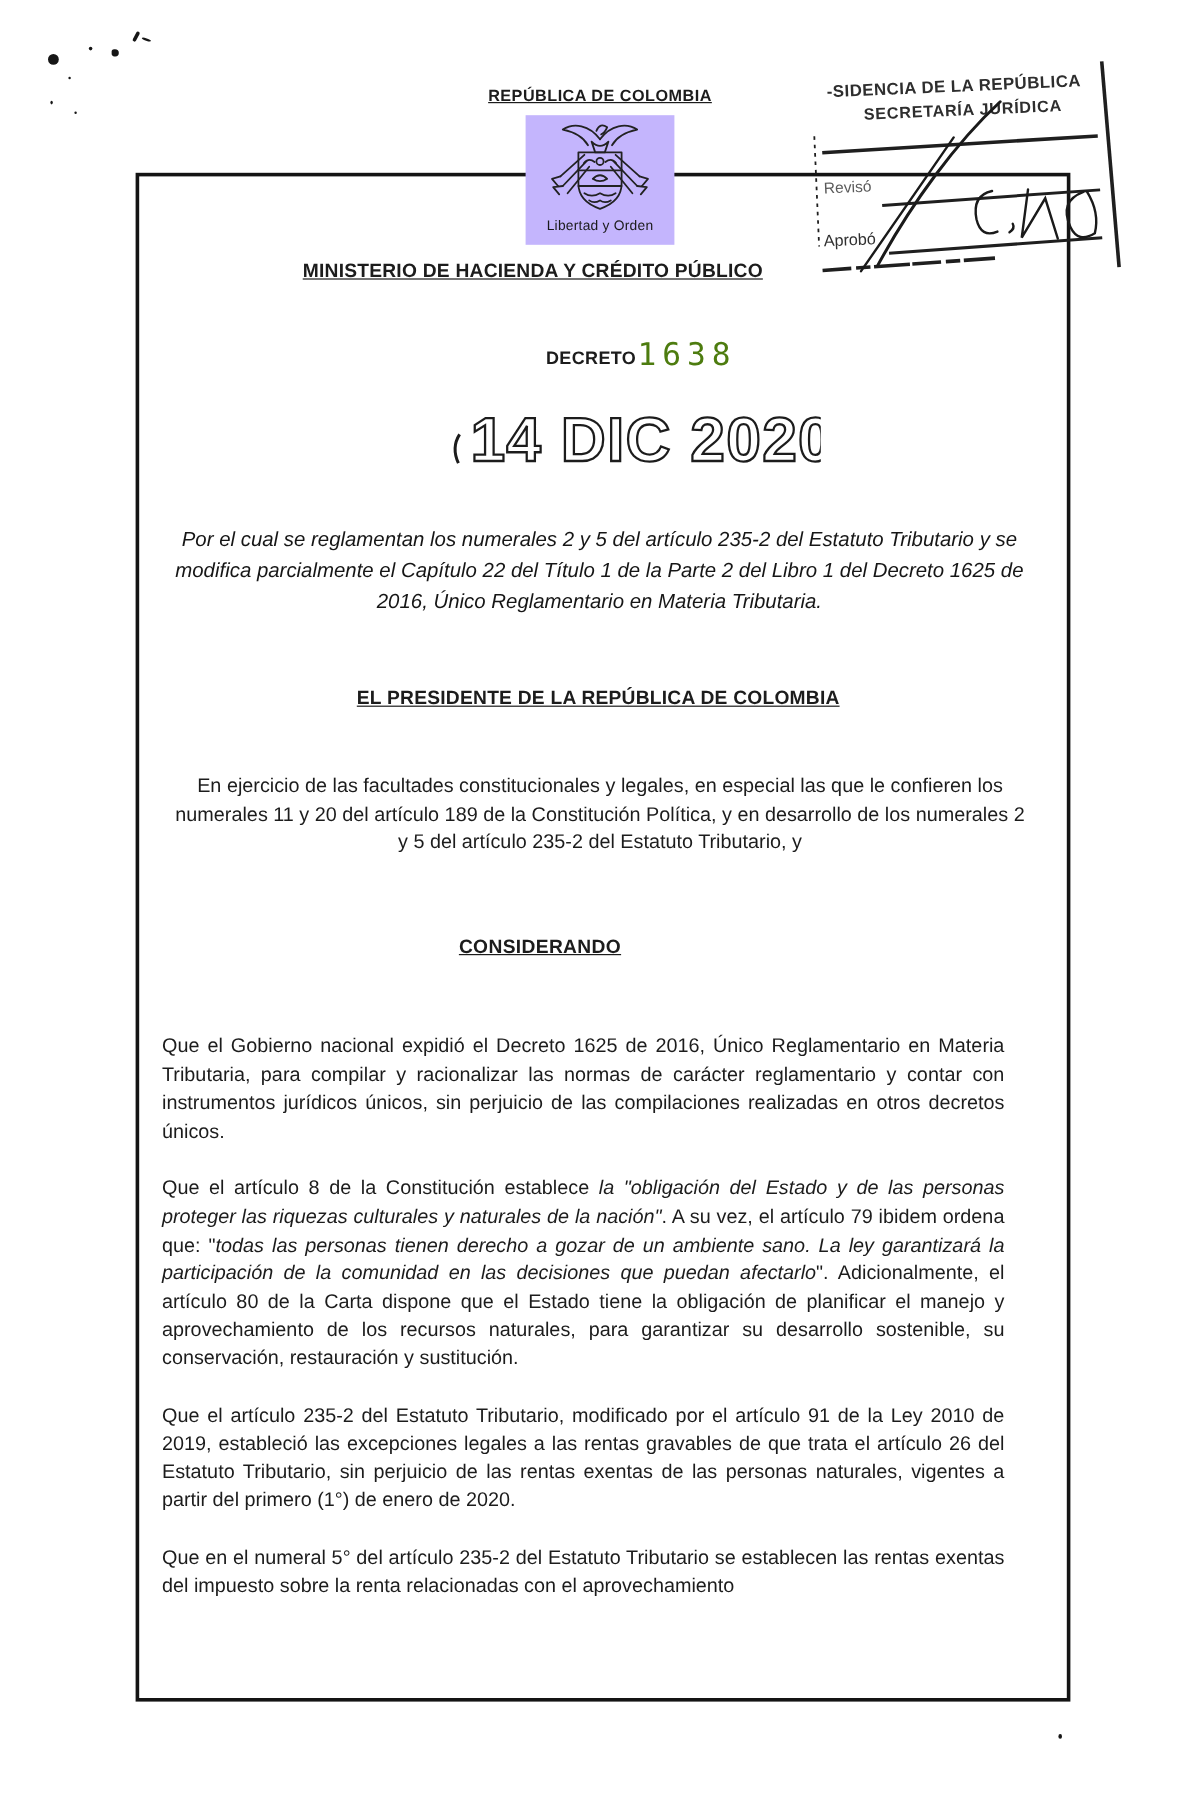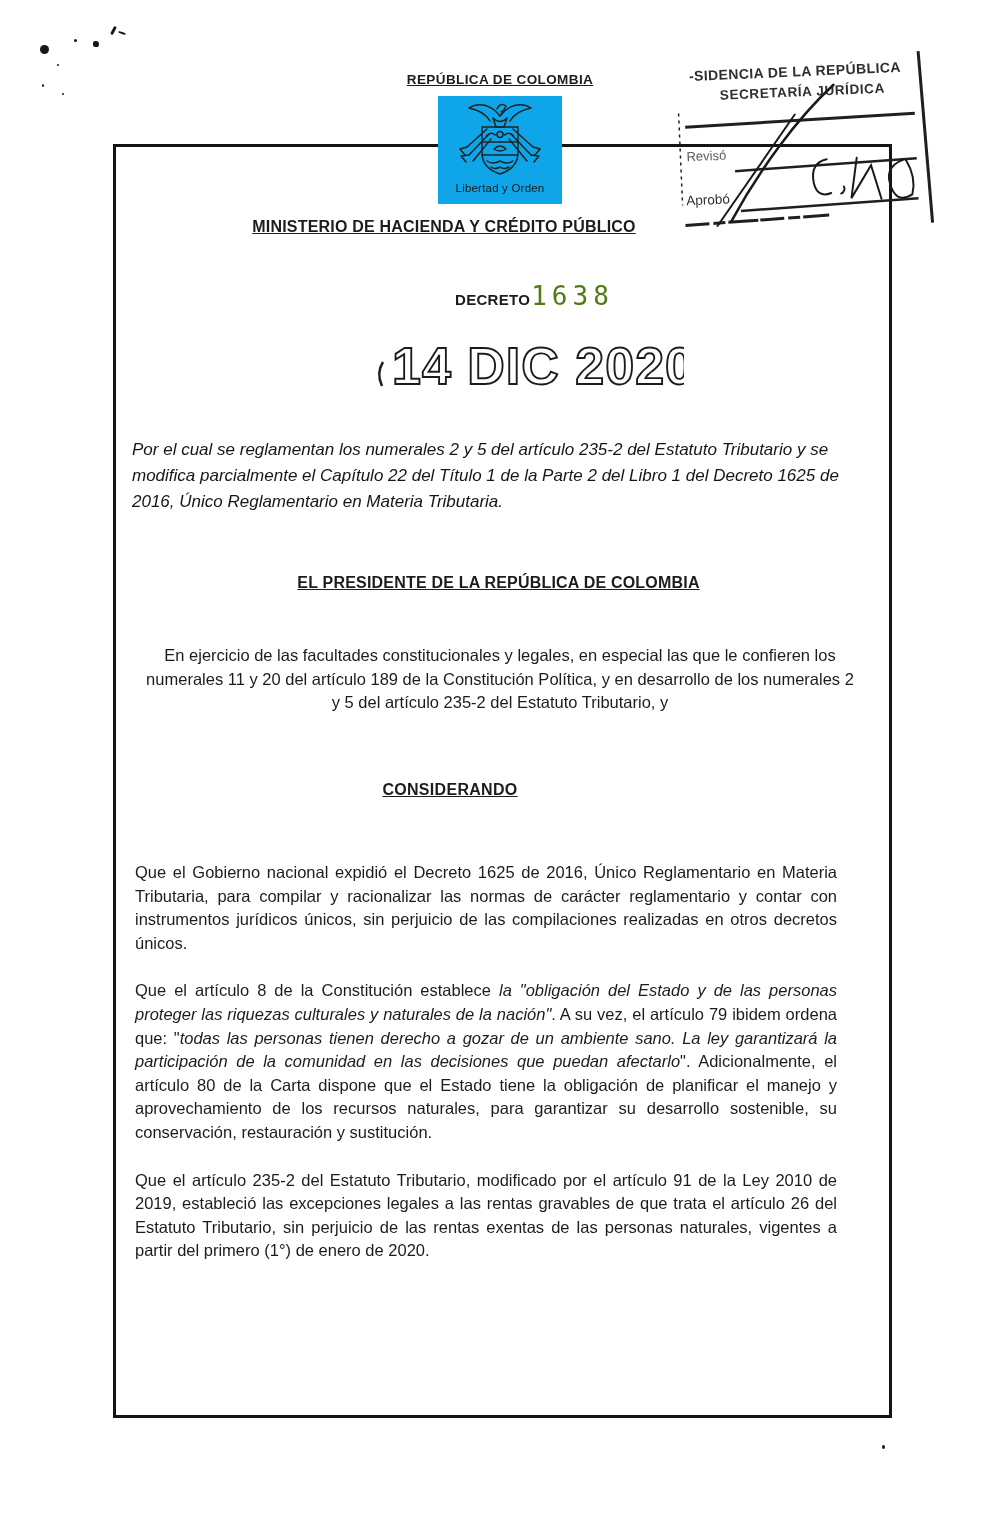--- a/index.html
+++ b/index.html
@@ -16,40 +16,40 @@
   
   .frame{
     position:absolute;left:113px;top:144px;width:779px;height:1274px;
     border:3px solid #141414;box-sizing:border-box;
   }
 
   .republic-title{
     left:0;top:72px;width:1000px;font-size:13.5px;font-weight:bold;letter-spacing:.4px;
   }
   .emblem-wrap{
-    left:438px;top:96px;width:124px;height:108px;background:#0ea5e9;z-index:5;text-align:center;
+    left:438px;top:96px;width:124px;height:108px;background:#c4b5fd;z-index:5;text-align:center;
   }
   .motto{font-size:11.5px;letter-spacing:.2px;margin-top:-4px;color:#1a1a1a;}
 
   .ministry{
     left:0;top:218px;width:888px;font-size:16px;font-weight:bold;letter-spacing:.2px;z-index:2;
   }
 
   .decree-line{left:455px;top:284px;z-index:2;white-space:nowrap;}
   .decree-label{font-size:15px;font-weight:bold;letter-spacing:.3px;vertical-align:middle;}
   .decree-number{
     font-family:"DejaVu Sans Mono", monospace;font-size:26px;letter-spacing:5px;
     color:#4d7c0f;vertical-align:middle;position:relative;top:-3px;margin-left:1px;
   }
 
   .date-stamp{left:372px;top:326px;z-index:2;}
 
   .subject{
     left:132px;top:437px;width:735px;font-style:italic;font-size:17px;line-height:26px;
-    color:#161616;
+    text-align:center;color:#161616;
   }
 
   .president-heading{left:0;top:574px;width:997px;font-size:16px;font-weight:bold;letter-spacing:.2px;}
 
   .powers{
     left:140px;top:644px;width:720px;font-size:16.5px;line-height:23.5px;text-align:center;
   }
 
   .considerando-heading{left:0;top:781px;width:900px;font-size:16px;font-weight:bold;letter-spacing:.3px;}
 
@@ -153,13 +153,14 @@
 <div class="abs president-heading center">EL PRESIDENTE DE LA REPÚBLICA DE COLOMBIA</div>
 
 <div class="abs powers">En ejercicio de las facultades constitucionales y legales, en especial las que le confieren los numerales 11 y 20 del artículo 189 de la Constitución Política, y en desarrollo de los numerales 2 y 5 del artículo 235-2 del Estatuto Tributario, y</div>
 
 <div class="abs considerando-heading center">CONSIDERANDO</div>
 
 <div class="abs body-copy">
     <p><span>Que el Gobierno nacional expidió el Decreto 1625 de 2016, Único Reglamentario en Materia Tributaria, para compilar y racionalizar las normas de carácter reglamentario y contar con instrumentos jurídicos únicos, sin perjuicio de las compilaciones realizadas en otros decretos únicos.</span></p>
     <p><span>Que el artículo 8 de la Constitución establece </span><span class="it">la "obligación del Estado y de las personas proteger las riquezas culturales y naturales de la nación"</span><span>. A su vez, el artículo 79 ibidem ordena que: "</span><span class="it">todas las personas tienen derecho a gozar de un ambiente sano. La ley garantizará la participación de la comunidad en las decisiones que puedan afectarlo</span><span>". Adicionalmente, el artículo 80 de la Carta dispone que el Estado tiene la obligación de planificar el manejo y aprovechamiento de los recursos naturales, para garantizar su desarrollo sostenible, su conservación, restauración y sustitución.</span></p>
     <p><span>Que el artículo 235-2 del Estatuto Tributario, modificado por el artículo 91 de la Ley 2010 de 2019, estableció las excepciones legales a las rentas gravables de que trata el artículo 26 del Estatuto Tributario, sin perjuicio de las rentas exentas de las personas naturales, vigentes a partir del primero (1°) de enero de 2020.</span></p>
+    <p><span>Que en el numeral 5° del artículo 235-2 del Estatuto Tributario se establecen las rentas exentas del impuesto sobre la renta relacionadas con el aprovechamiento</span></p>
   </div>
 
 </body></html>

